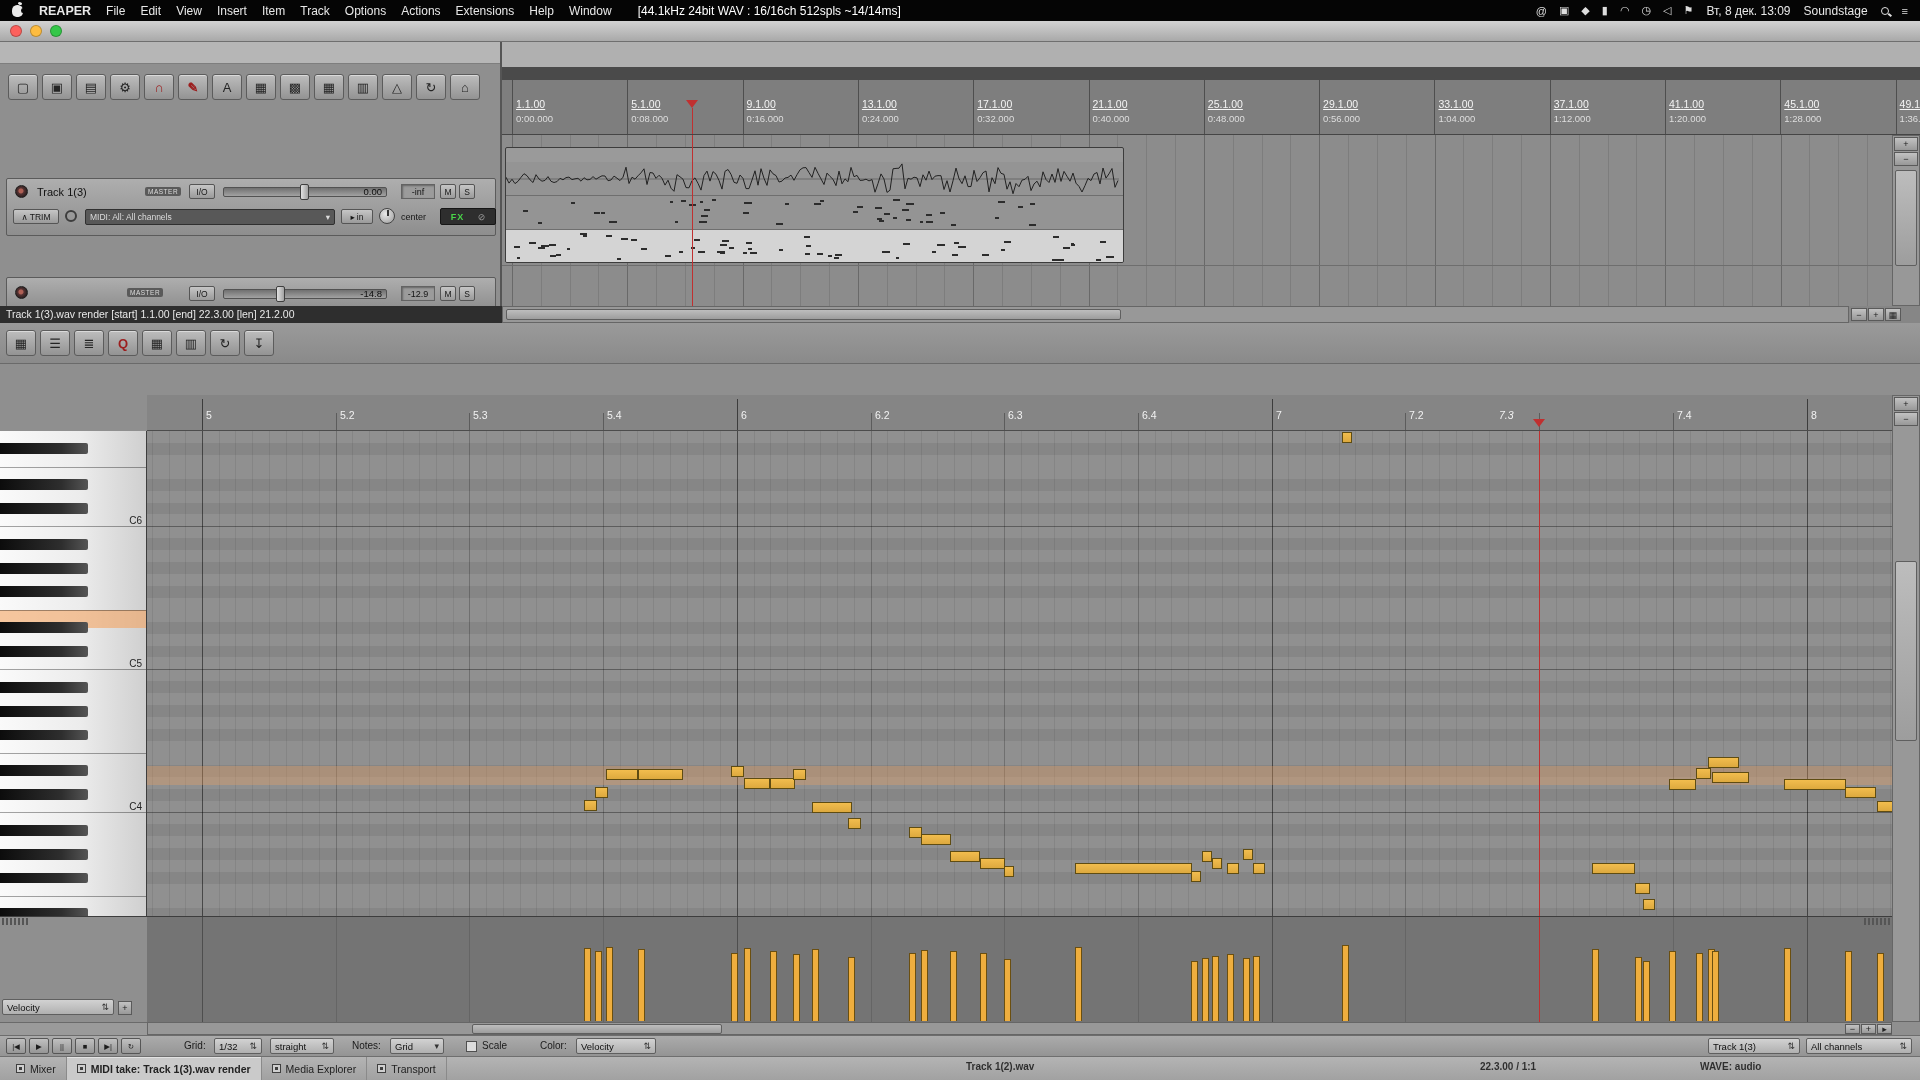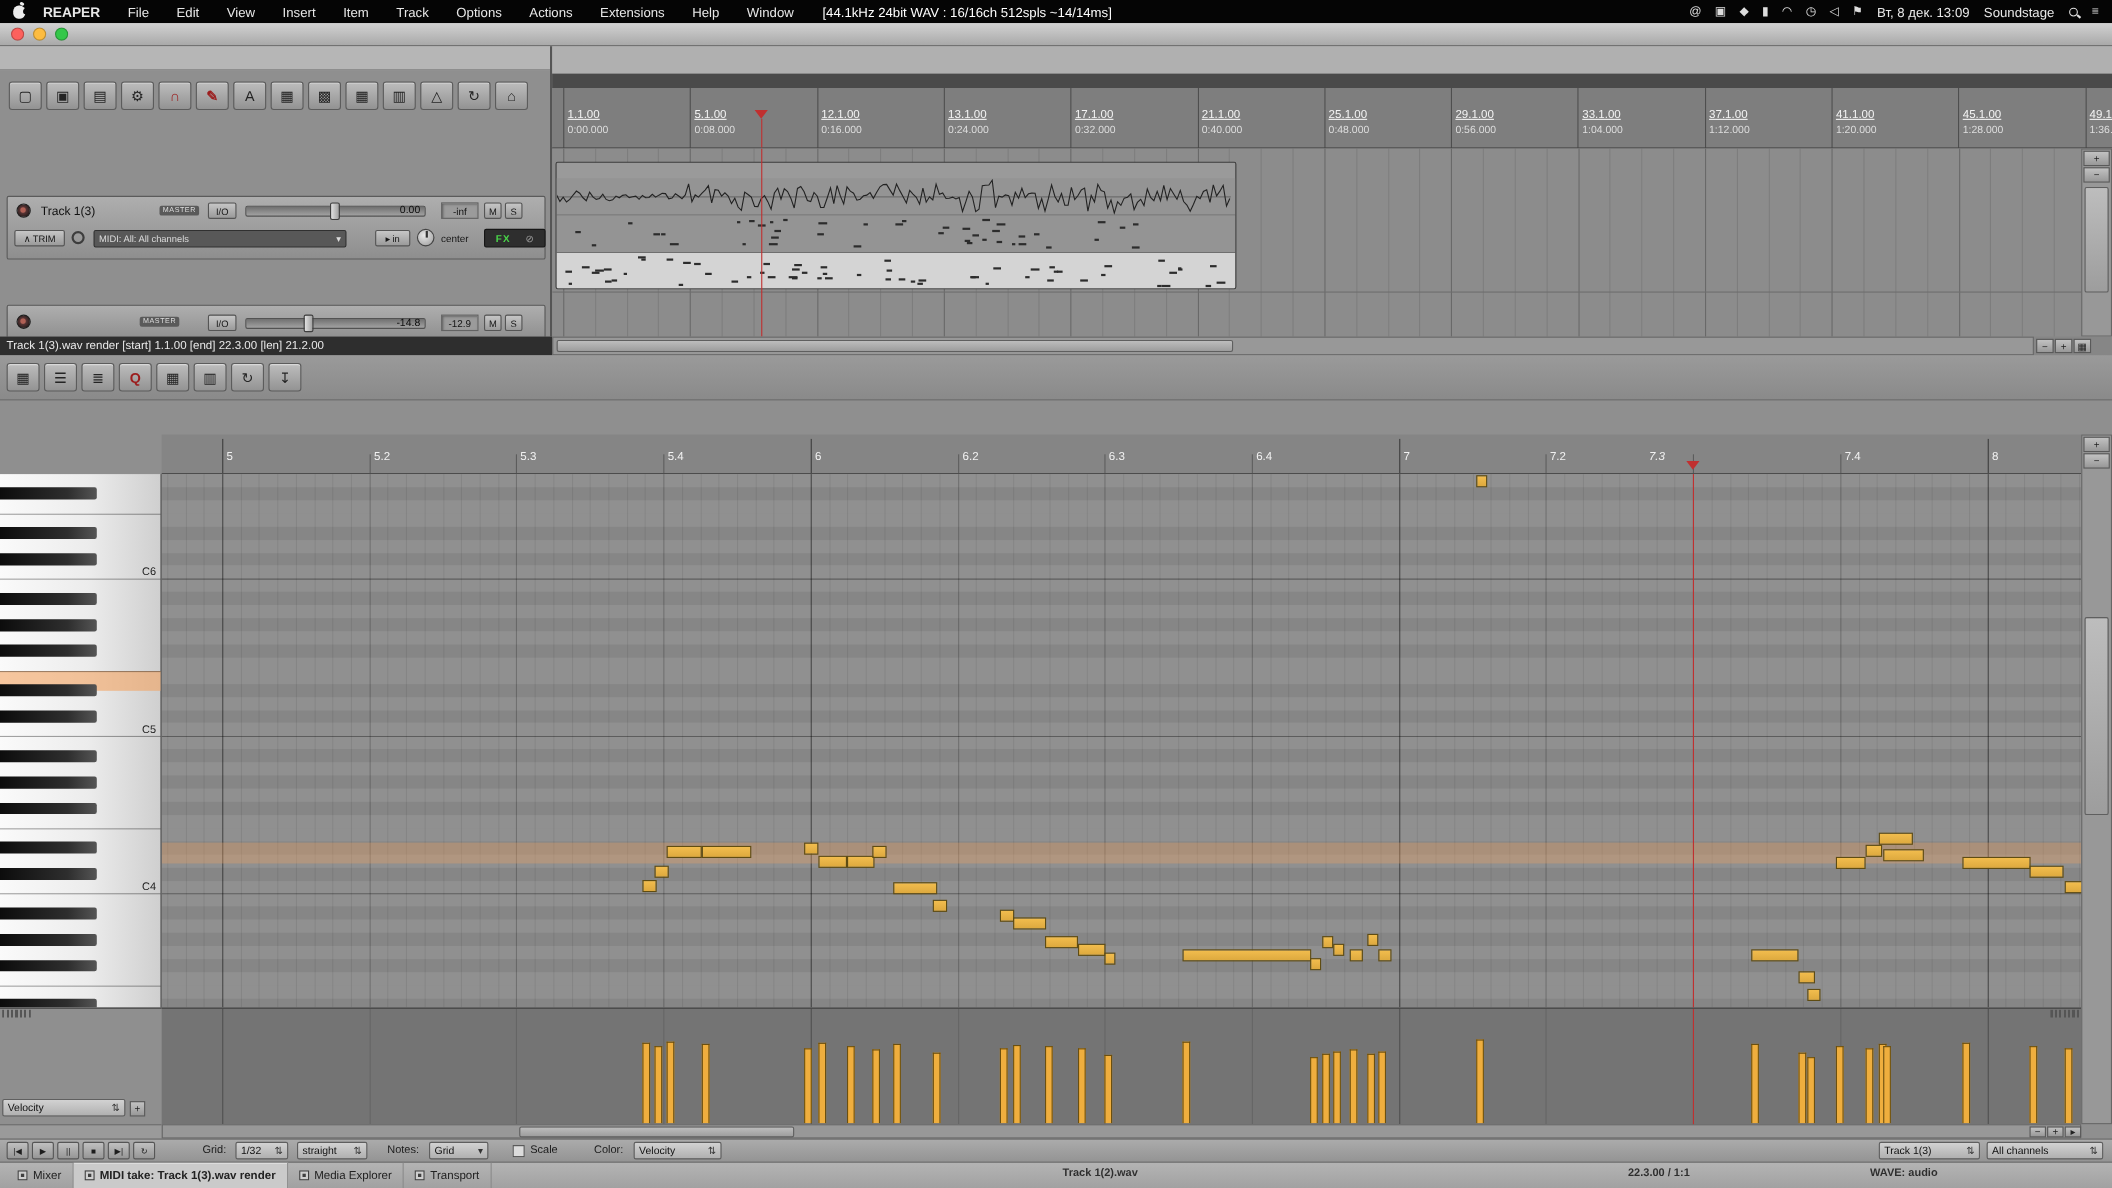--- a/index.html
+++ b/index.html
@@ -1,21 +1,21 @@
 <!DOCTYPE html>
 <html style="--note-fill: #f2bd4e; --note-border: #5f4c12; --playhead: #c03030; --velocity-bar: #efae3e; --key-highlight: #f4a460;"><head>
 <meta charset="utf-8">
 <style>
 *{margin:0;padding:0;box-sizing:border-box;font-family:"Liberation Sans",sans-serif;}
 html,body{width:1920px;height:1080px;overflow:hidden;background:#222;}
 #screen{position:relative;width:1920px;height:1080px;background:#8f8f8f;overflow:hidden;}
 .abs{position:absolute;}
 
 #menubar{position:absolute;left:0;top:0;width:1920px;height:21px;background:#050505;display:flex;align-items:center;padding:0 12px;gap:16px;color:#e8e8e8;font-size:12px;white-space:nowrap;}
-#menu-items{display:flex;gap:25px;align-items:center;}
+#menu-items{display:flex;gap:15px;align-items:center;}
 .menu-item{cursor:default;}
 .menu-item.appname{font-weight:bold;font-size:12.5px;}
 #menu-status{color:#fff;margin-left:10px;}
 #menu-right{margin-left:auto;display:flex;gap:13px;align-items:center;}
 #menu-status-icons,#menu-right-icons{display:flex;gap:12px;align-items:center;}
 .status-icon{font-size:11px;color:#ddd;}
 .apple{display:inline-block;width:11px;height:12px;background:#ececec;border-radius:46% 46% 42% 42%;position:relative;}
 .apple::before{content:'';position:absolute;left:6px;top:-3px;width:4px;height:3px;background:#ececec;border-radius:60% 40% 60% 40%;transform:rotate(30deg);}
 .apple::after{content:'';position:absolute;right:-2px;top:3px;width:4px;height:5px;background:#050505;border-radius:50%;}
 .mag{display:inline-block;width:8px;height:8px;border:1.5px solid #e0e0e0;border-radius:50%;position:relative;}
@@ -187,21 +187,21 @@
       </div>
       <span class="valbox" style="left:394px;top:5px;width:34px;height:15px;">-inf</span>
       <span class="miniBtn" style="left:433px;top:5px;width:16px;">M</span>
       <span class="miniBtn" style="left:452px;top:5px;width:16px;">S</span>
 
       <div class="miniBtn" style="left:6px;top:30px;width:46px;">
         <span>∧</span>
           <span>TRIM</span>
       </div>
       <span class="knob" style="left:58px;top:31px;"></span>
-      <div class="midiCombo" style="left:78px;top:30px;width:230px;height:16px;">
+      <div class="midiCombo" style="left:78px;top:30px;width:250px;height:16px;">
         <span>MIDI: All: All channels</span>
         <span>▾</span>
       </div>
       <div class="miniBtn" style="left:334px;top:30px;width:32px;">
         <span>▸</span>
           <span>in</span>
       </div>
       <span class="panknob" style="left:372px;top:29px;"></span>
       <span class="plain" style="left:394px;top:33px;">center</span>
       <div class="fxchip" style="left:433px;top:29px;width:56px;height:17px;">
@@ -228,21 +228,21 @@
   <div class="abs" style="left:502px;top:42px;width:1418px;height:25px;background:#b0b0b0;"></div>
   <div class="abs" style="left:502px;top:67px;width:1418px;height:13px;background:#4a4a4a;"></div>
   <div class="abs" id="arr-ruler" style="left:502px;top:80px;width:1418px;height:55px;">
       <div class="arr-tick" style="left: 10px; top: 0px; width: 1px; height: 55px;"></div>
       <div class="arr-bar" style="left: 14px; top: 18px;">1.1.00</div>
       <div class="arr-time" style="left: 14px; top: 33px;">0:00.000</div>
       <div class="arr-tick" style="left: 125.3px; top: 0px; width: 1px; height: 55px;"></div>
       <div class="arr-bar" style="left: 129.3px; top: 18px;">5.1.00</div>
       <div class="arr-time" style="left: 129.3px; top: 33px;">0:08.000</div>
       <div class="arr-tick" style="left: 240.6px; top: 0px; width: 1px; height: 55px;"></div>
-      <div class="arr-bar" style="left: 244.6px; top: 18px;">12.1.00</div>
+      <div class="arr-bar" style="left: 244.6px; top: 18px;">9.1.00</div>
       <div class="arr-time" style="left: 244.6px; top: 33px;">0:16.000</div>
       <div class="arr-tick" style="left: 355.9px; top: 0px; width: 1px; height: 55px;"></div>
       <div class="arr-bar" style="left: 359.9px; top: 18px;">13.1.00</div>
       <div class="arr-time" style="left: 359.9px; top: 33px;">0:24.000</div>
       <div class="arr-tick" style="left: 471.2px; top: 0px; width: 1px; height: 55px;"></div>
       <div class="arr-bar" style="left: 475.2px; top: 18px;">17.1.00</div>
       <div class="arr-time" style="left: 475.2px; top: 33px;">0:32.000</div>
       <div class="arr-tick" style="left: 586.5px; top: 0px; width: 1px; height: 55px;"></div>
       <div class="arr-bar" style="left: 590.5px; top: 18px;">21.1.00</div>
       <div class="arr-time" style="left: 590.5px; top: 33px;">0:40.000</div>

